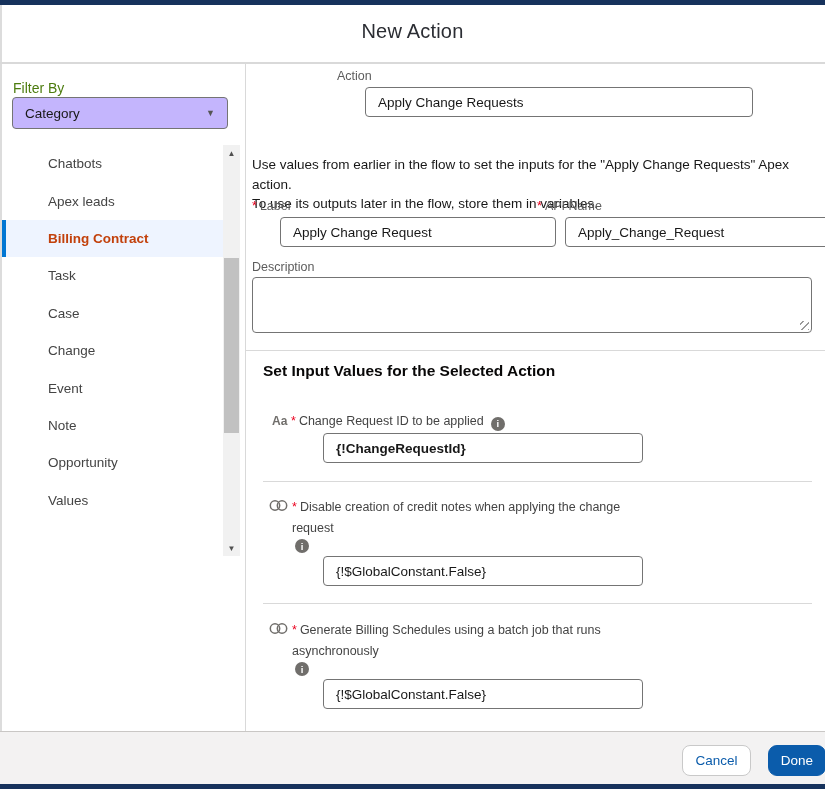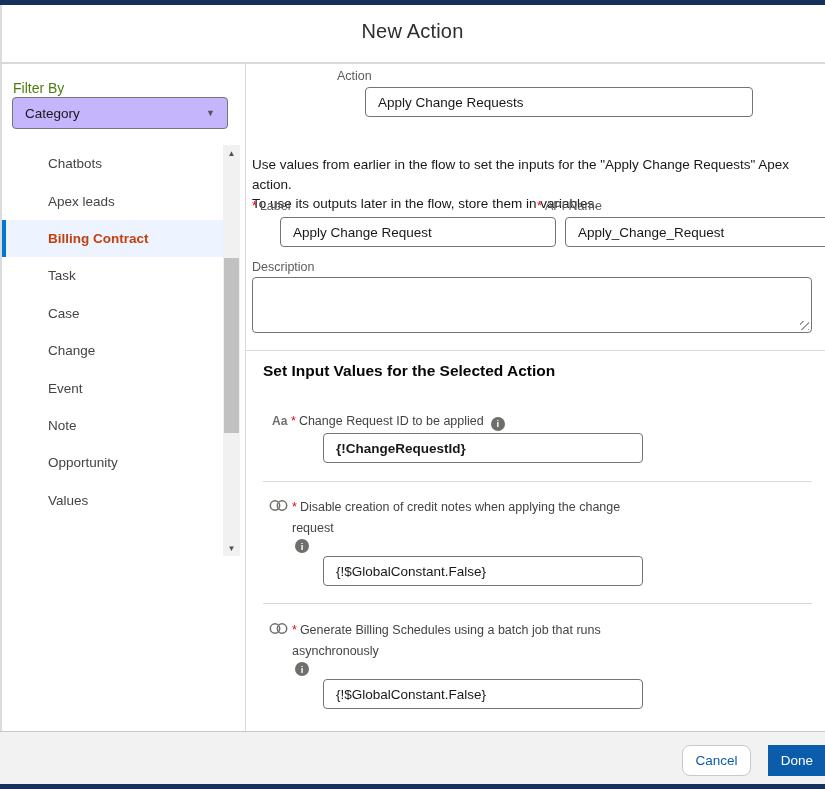--- a/index.html
+++ b/index.html
@@ -93,21 +93,21 @@
     position:absolute; left:0; top:731px; width:825px; height:53px;
     background:#f3f2f2; border-top:1px solid #c9c7c5;
   }
   .btn-cancel {
     position:absolute; left:682px; top:745px; width:69px; height:31px;
     background:#fff; border:1px solid #c9c9c9; border-radius:8px;
     color:#0b5cab; font-size:13.5px; font-family:"Liberation Sans", sans-serif; cursor:pointer;
   }
   .btn-done {
     position:absolute; left:768px; top:745px; width:58px; height:31px;
-    background:#0b5cab; border:1px solid #0b5cab; border-radius:0;
+    background:#0b5cab; border:1px solid #0b5cab; border-radius:9px;
     color:#fff; font-size:13.5px; font-family:"Liberation Sans", sans-serif; cursor:pointer;
   }
 </style>
 </head>
 <body>
 
 <div class="topbar"></div>
 <div class="left-edge"></div>
 
 <div class="modal-title">New Action</div>

